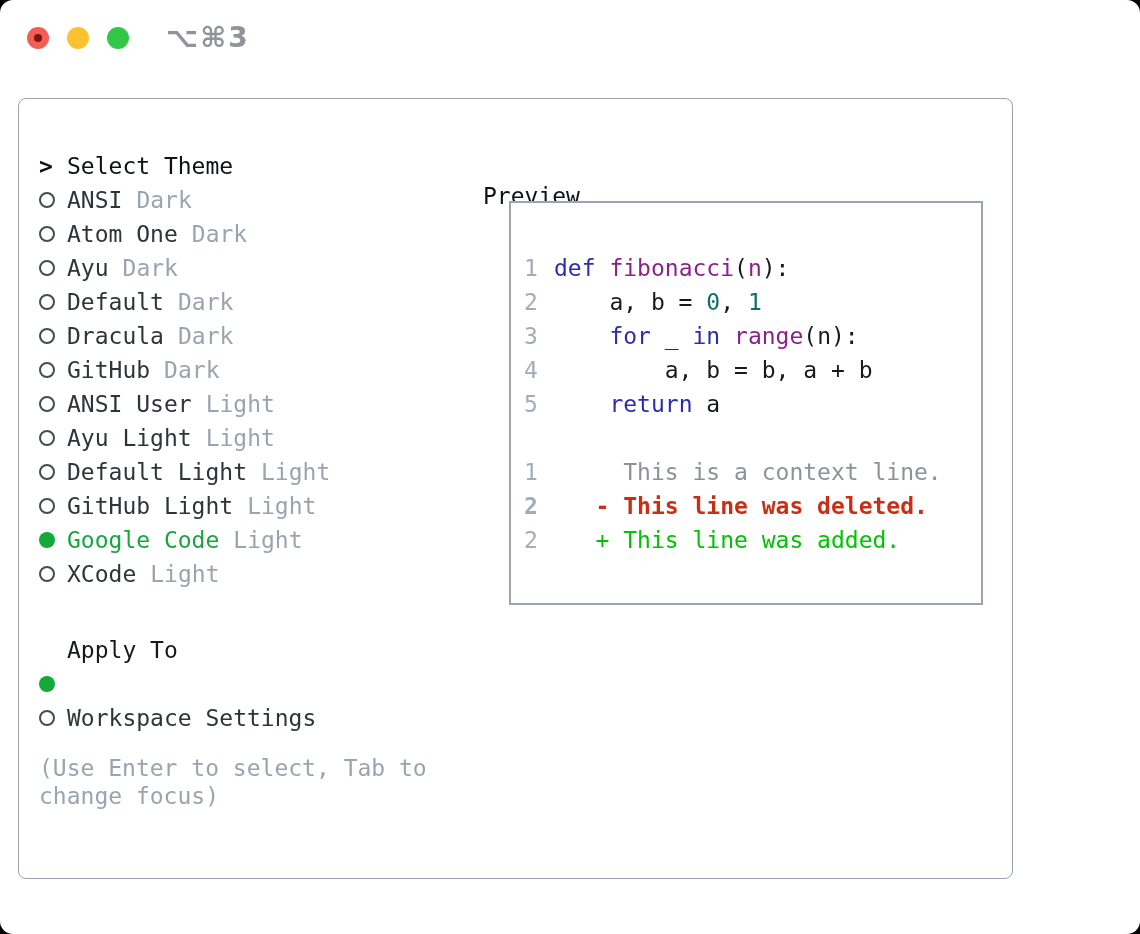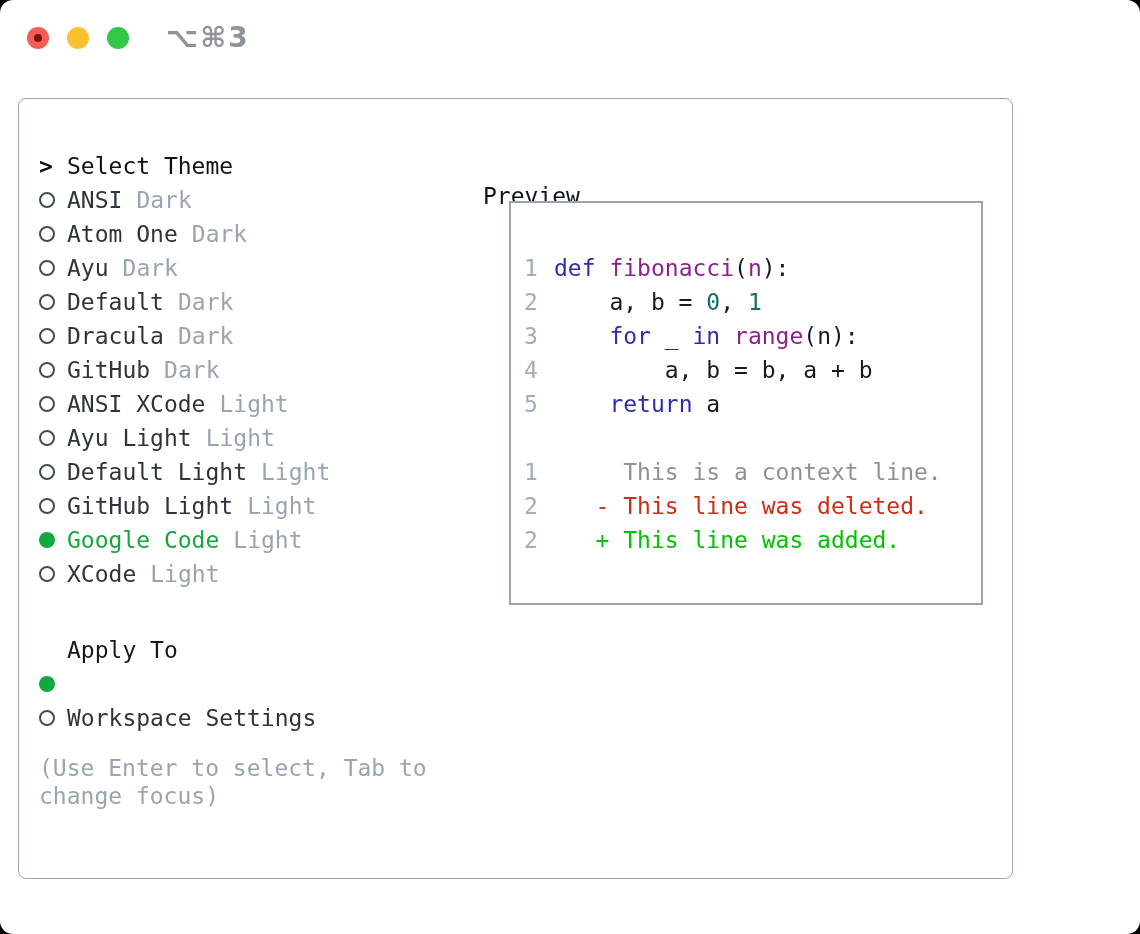--- a/index.html
+++ b/index.html
@@ -49,21 +49,21 @@
     border:2px solid #9aa3af;background:#fff;box-sizing:border-box;
     padding:48px 0 16px 13px;overflow:hidden;
   }
   .cline{height:34px;font-size:23px;line-height:34px;white-space:pre;}
   .lnum{display:inline-block;width:30px;color:#a0aebc;}
   .tk-pl{color:#17191c;}
   .tk-kw{color:#2c2cb0;}
   .tk-fn{color:#8d1f8d;}
   .tk-num{color:#0e6e64;}
   .dl-ctx{color:#8d929a;}
-  .dl-del{color:#cc2d15;}
+  .dl-del{color:#cc2d15;font-weight:bold;}
   .dl-add{color:#00c300;}
 </style>
 </head>
 <body>
 
 <div class="window">
 
   <div class="titlebar">
     <span class="tl tl-close">
         <span class="dot"></span>
@@ -80,21 +80,21 @@
         <span class="prefix"><span class="caret">&gt;</span></span>
         <span class="hdr">Select Theme</span>
       </div>
 
     <div class="row"><span class="prefix"><span class="radio"></span></span><span class="t-name">ANSI</span><span class="t-variant">Dark</span></div>
         <div class="row"><span class="prefix"><span class="radio"></span></span><span class="t-name">Atom One</span><span class="t-variant">Dark</span></div>
         <div class="row"><span class="prefix"><span class="radio"></span></span><span class="t-name">Ayu</span><span class="t-variant">Dark</span></div>
         <div class="row"><span class="prefix"><span class="radio"></span></span><span class="t-name">Default</span><span class="t-variant">Dark</span></div>
         <div class="row"><span class="prefix"><span class="radio"></span></span><span class="t-name">Dracula</span><span class="t-variant">Dark</span></div>
         <div class="row"><span class="prefix"><span class="radio"></span></span><span class="t-name">GitHub</span><span class="t-variant">Dark</span></div>
-        <div class="row"><span class="prefix"><span class="radio"></span></span><span class="t-name">ANSI XCode</span><span class="t-variant">Light</span></div>
+        <div class="row"><span class="prefix"><span class="radio"></span></span><span class="t-name">ANSI User</span><span class="t-variant">Light</span></div>
         <div class="row"><span class="prefix"><span class="radio"></span></span><span class="t-name">Ayu Light</span><span class="t-variant">Light</span></div>
         <div class="row"><span class="prefix"><span class="radio"></span></span><span class="t-name">Default Light</span><span class="t-variant">Light</span></div>
         <div class="row"><span class="prefix"><span class="radio"></span></span><span class="t-name">GitHub Light</span><span class="t-variant">Light</span></div>
         <div class="row"><span class="prefix"><span class="radio sel"></span></span><span class="t-name sel">Google Code</span><span class="t-variant">Light</span></div>
         <div class="row"><span class="prefix"><span class="radio"></span></span><span class="t-name">XCode</span><span class="t-variant">Light</span></div>
       </div>
 
     <div class="apply-list">
       <div class="row">
         <span class="prefix"></span>

